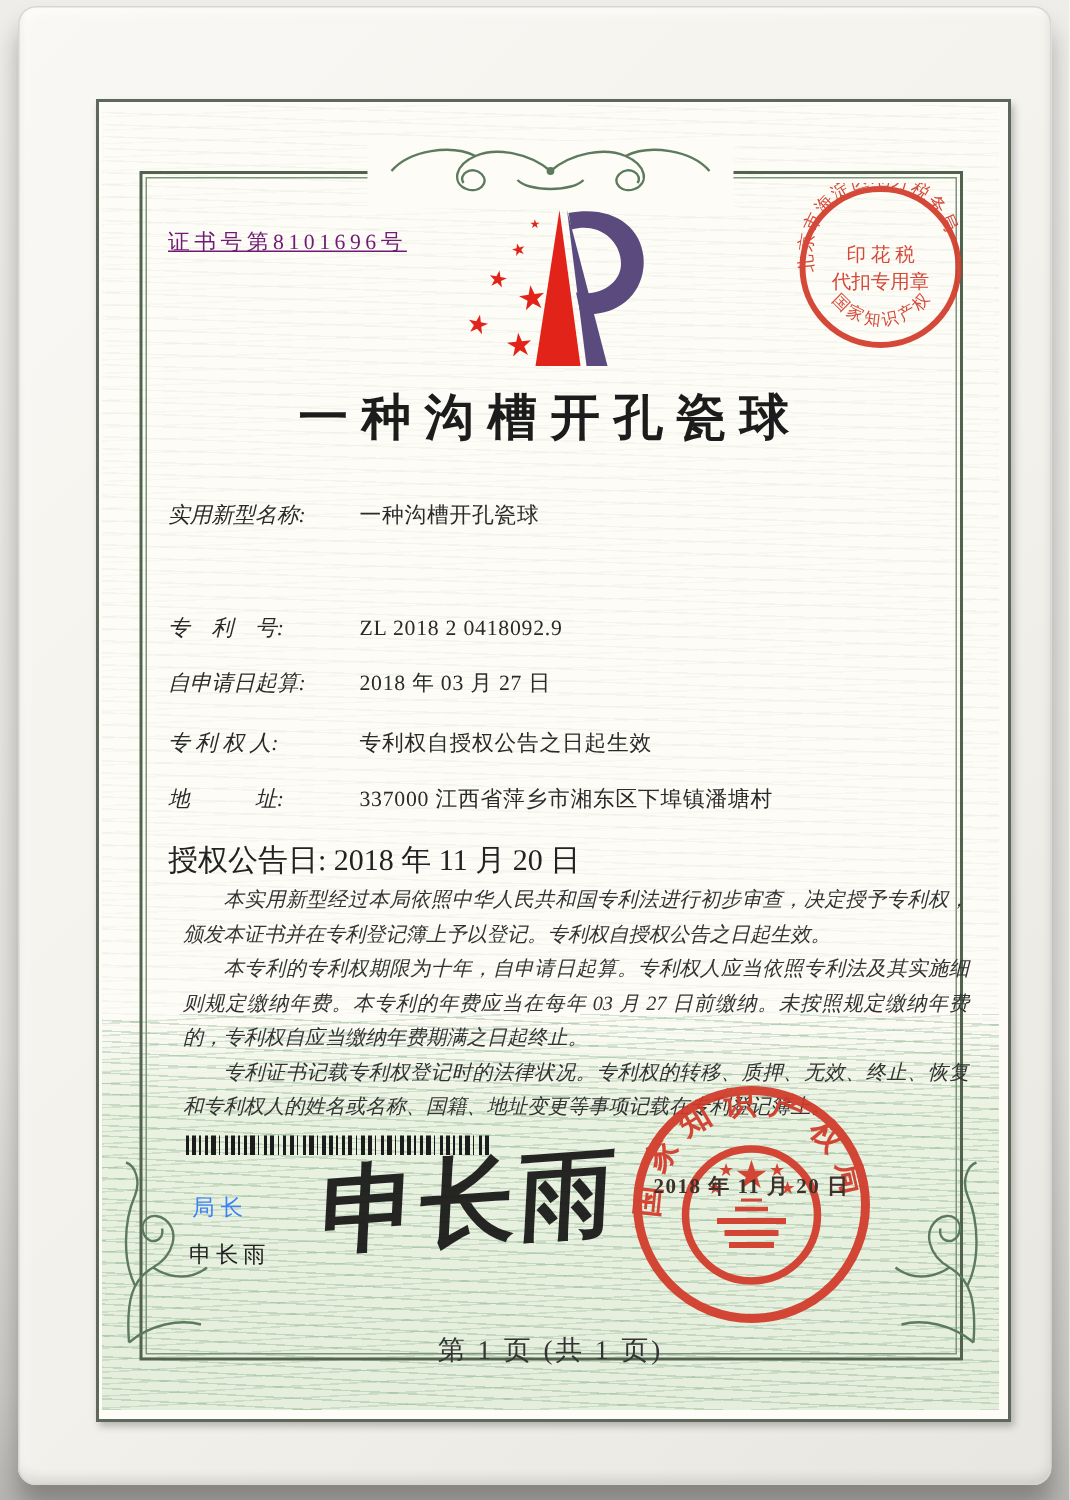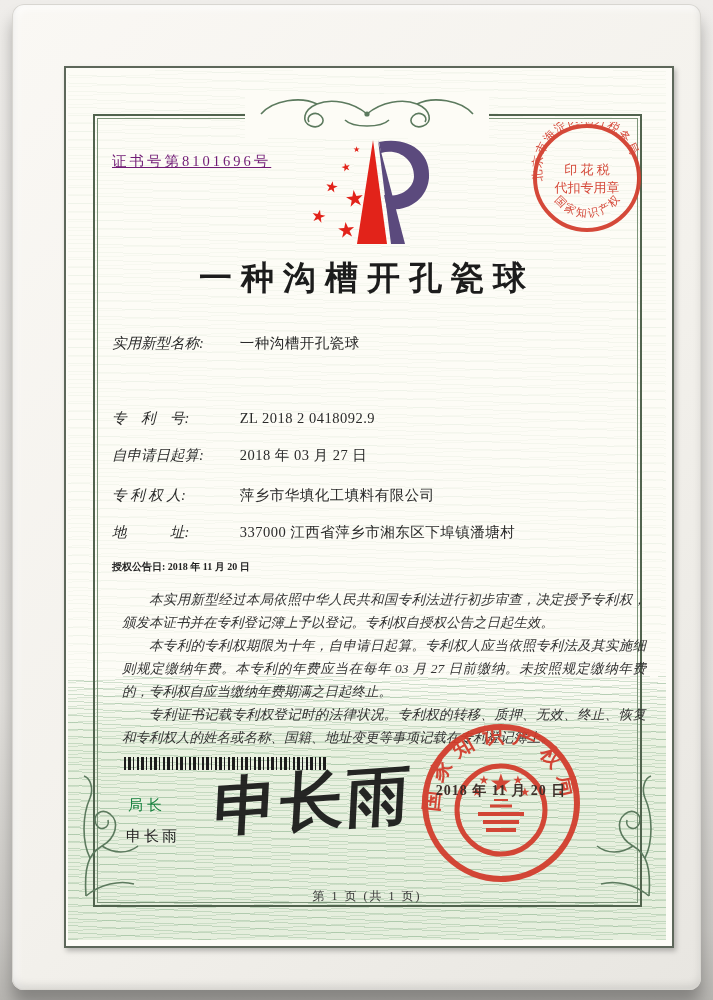--- a/index.html
+++ b/index.html
@@ -42,35 +42,35 @@
   .cert-no{position:absolute;left:44px;top:82px;font-size:14.5px;letter-spacing:3px;color:#701a75;text-decoration:underline;}
   .logo{position:absolute;left:239px;top:66px;width:130px;height:116px;}
   .logo .star{position:absolute;color:#e2231a;line-height:1;}
   .stamp-tax{position:absolute;left:463px;top:52px;width:112px;height:112px;opacity:.92;}
   .title{position:absolute;left:0;right:0;top:186px;text-align:center;font-size:33px;font-weight:bold;
          letter-spacing:9px;color:#1c1c1c;}
   .field{position:absolute;left:44px;right:30px;font-size:14.5px;color:#2a2a2a;white-space:nowrap;}
   .field .lab{display:inline-block;min-width:108px;font-style:italic;}
   .field .val{margin-left:16px;letter-spacing:.5px;}
   .f0{top:264px}.f1{top:304px}.f2{top:339px}.f3{top:376px}.f4{top:416px}.f5{top:453px}
-  .grant-row{position:absolute;left:44px;right:30px;top:490px;font-size:10px;white-space:nowrap;font-weight:bold;}
+  .grant-row{position:absolute;left:44px;right:30px;top:490px;font-size:20px;white-space:nowrap;}
   .grant-no{position:absolute;left:289px;top:0;}
   .body-text{position:absolute;left:38px;top:518px;width:524px;font-size:13.5px;line-height:23px;
              color:#333;text-align:justify;margin-left:16px;}
   .body-text p{margin:0;text-indent:2em;font-style:italic;}
   .barcode{position:absolute;left:56px;top:687px;width:202px;height:13px;
     background:repeating-linear-gradient(90deg,#1c1c1c 0 2px,transparent 2px 4px,#1c1c1c 4px 7px,transparent 7px 9px,#1c1c1c 9px 10px,transparent 10px 13px);}
-  .director-title{position:absolute;left:60px;top:726px;font-size:15px;letter-spacing:4px;color:#15803d;}
+  .director-title{position:absolute;left:60px;top:726px;font-size:15px;letter-spacing:4px;color:#3b82f6;}
   .director-name{position:absolute;left:58px;top:757px;font-size:15px;letter-spacing:3px;color:#222;}
   .signature{position:absolute;left:146px;top:688px;font-size:64px;color:#151515;
     transform:rotate(-4deg) skewX(-7deg);letter-spacing:2px;opacity:.92;font-weight:bold;}
   .seal-big{position:absolute;left:352px;top:652px;width:162px;height:162px;opacity:.93;}
   .seal-date{position:absolute;left:352px;top:712px;width:162px;text-align:center;font-size:14px;
     color:#3d2f2a;letter-spacing:1px;font-weight:bold;}
-  .footer{position:absolute;left:0;right:0;top:818px;text-align:center;font-size:12px;color:#333;letter-spacing:2px;}
+  .footer{position:absolute;left:0;right:0;top:818px;text-align:center;font-size:18px;color:#333;letter-spacing:2px;}
   svg text{font-family:"Liberation Serif","DejaVu Serif",serif;}
 </style>
 </head>
 <body>
 
 <div class="frame">
   <div class="mat"></div>
   <div class="paper">
     <div class="texture"></div>
     <div class="green-band"></div>
@@ -131,21 +131,21 @@
     <div class="field f2">
       <span class="lab">专　利　号:</span>
       <span class="val">ZL 2018 2 0418092.9</span>
     </div>
     <div class="field f3">
       <span class="lab">自申请日起算:</span>
       <span class="val">2018 年 03 月 27 日</span>
     </div>
     <div class="field f4">
       <span class="lab">专 利 权 人:</span>
-      <span class="val">萍乡市华填化工填料有限公司</span>
+      <span class="val">专利权自授权公告之日起生效</span>
     </div>
     <div class="field f5">
       <span class="lab">地　　　址:</span>
       <span class="val">337000 江西省萍乡市湘东区下埠镇潘塘村</span>
     </div>
 
     <div class="grant-row">
       <span class="lab">授权公告日:</span>
       <span class="val">2018 年 11 月 20 日</span>
     </div>

